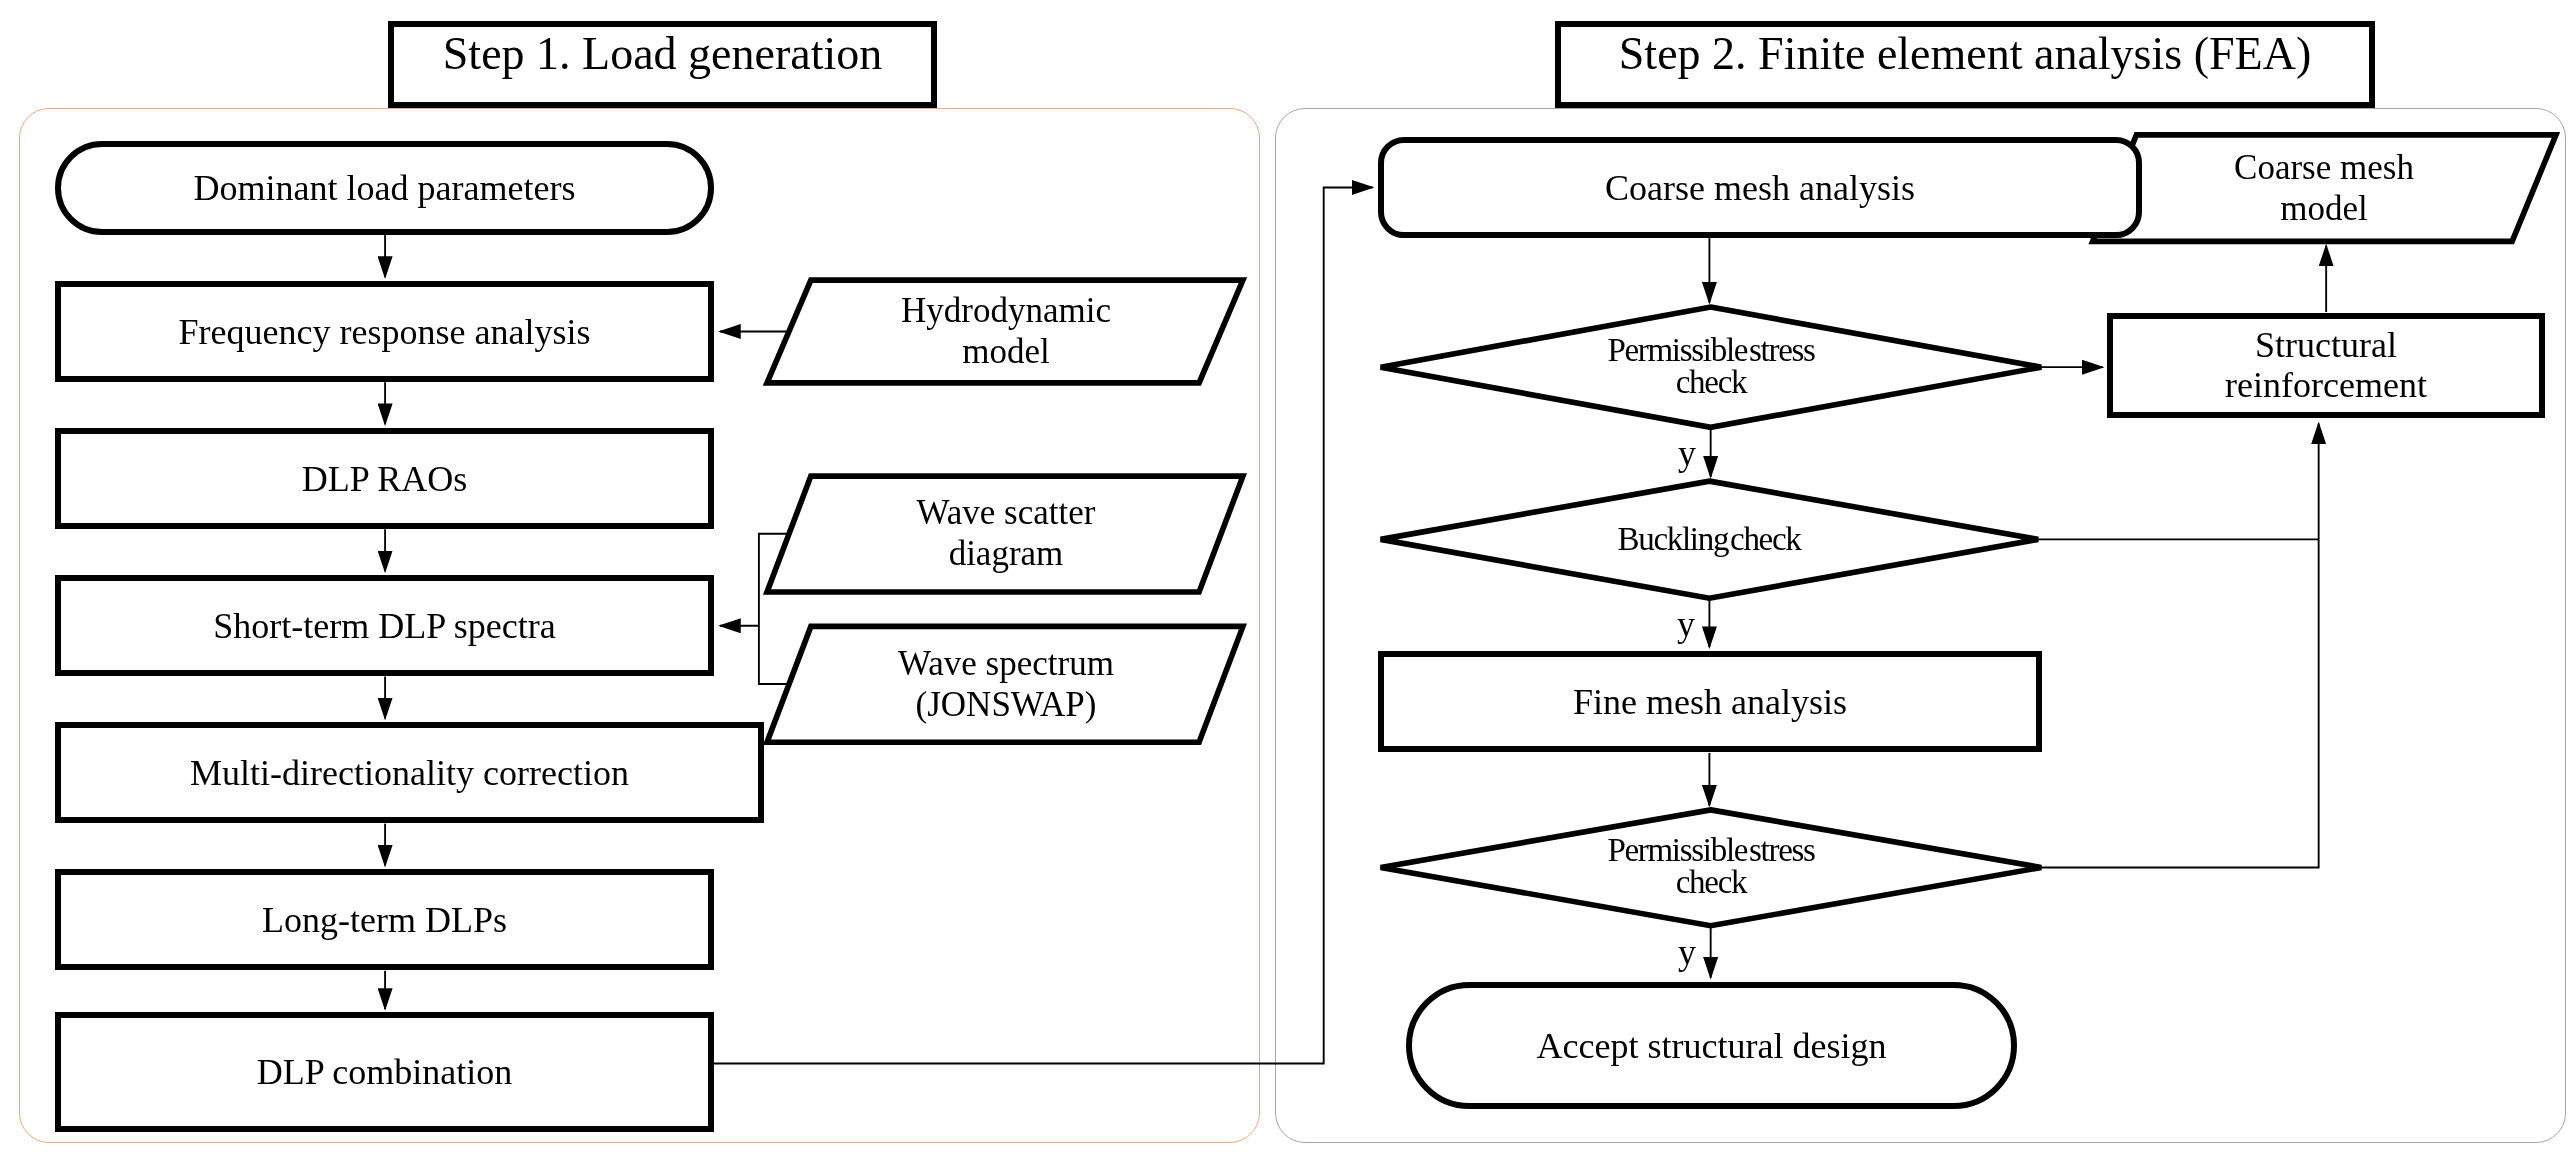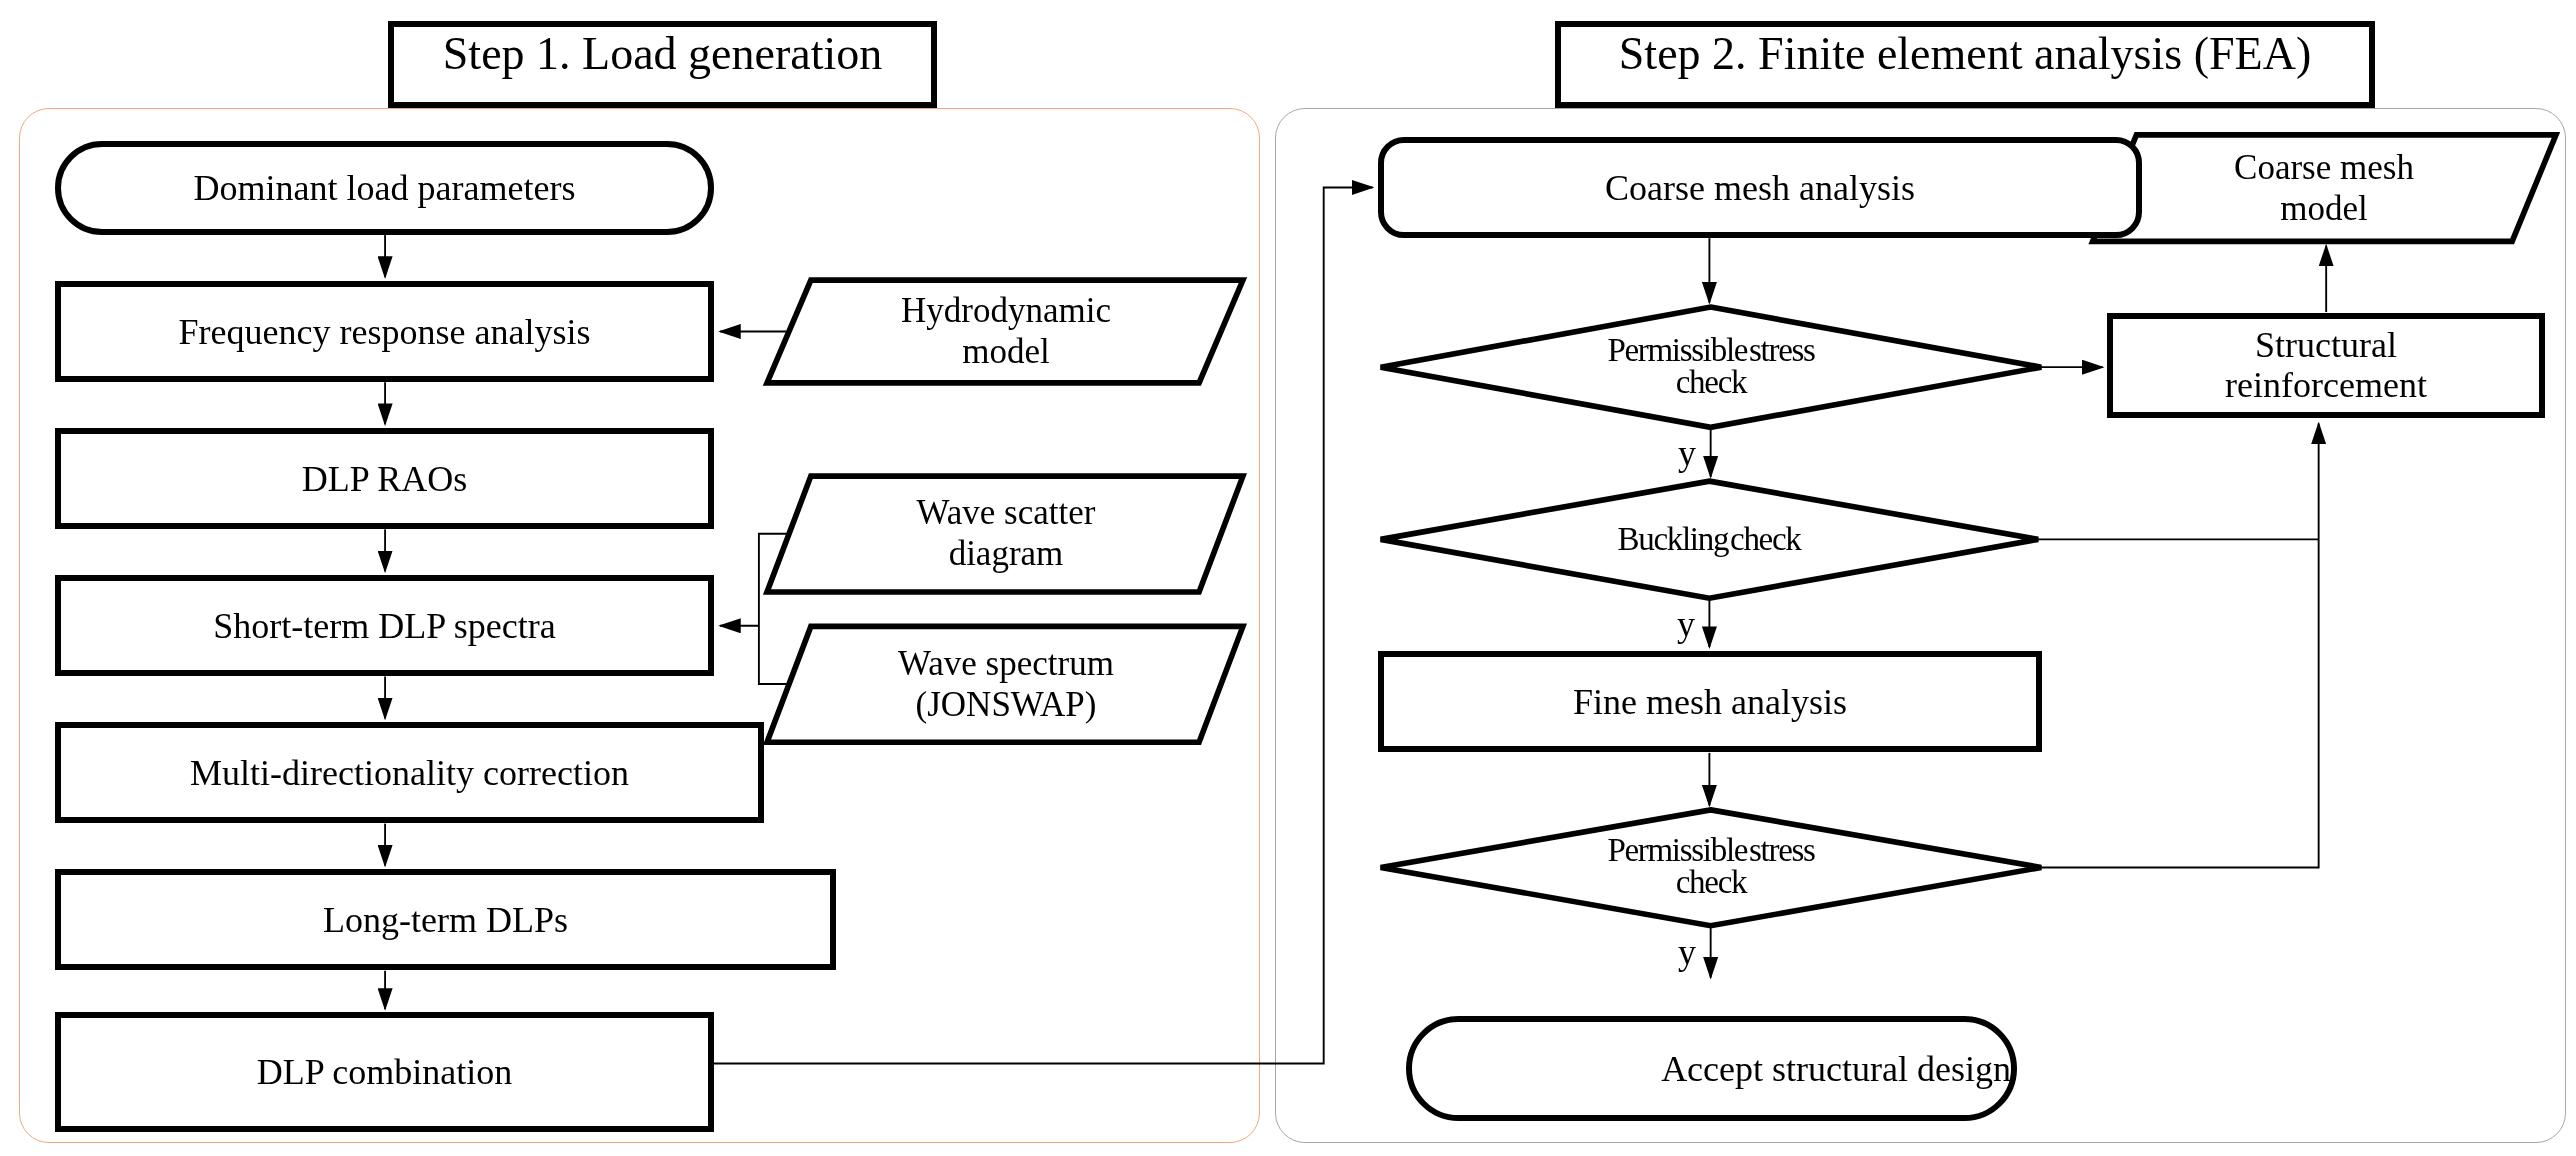--- a/index.html
+++ b/index.html
@@ -120,38 +120,38 @@
   </div>
   <div class="node" style="left:55px;top:428px;width:659px;height:101px;">
     <span>DLP RAOs</span>
   </div>
   <div class="node" style="left:55px;top:575px;width:659px;height:101px;text-align:right;">
     <span>Short-term DLP spectra</span>
   </div>
   <div class="node" style="left:55px;top:722px;width:709px;height:101px;">
     <span>Multi-directionality correction</span>
   </div>
-  <div class="node" style="left:55px;top:869px;width:781px;height:101px;">
+  <div class="node" style="left:55px;top:869px;width:659px;height:101px;">
     <span>Long-term DLPs</span>
   </div>
   <div class="node" style="left:55px;top:1012px;width:659px;height:120px;">
     <span>DLP combination</span>
   </div>
 
   <div class="node" style="left:1378px;top:137px;width:764px;height:101px;border-radius:26px;">
     <span>Coarse mesh analysis</span>
   </div>
   <div class="node" style="left:2107px;top:313px;width:438px;height:105px;line-height:1.1;">
     <span style="white-space:pre-line;">Structural
 reinforcement</span>
   </div>
   <div class="node" style="left:1378px;top:651px;width:664px;height:101px;">
     <span>Fine mesh analysis</span>
   </div>
-  <div class="node terminator" style="left:1406px;top:1016px;width:611px;height:105px;justify-content:flex-end;">
+  <div class="node terminator" style="left:1406px;top:982px;width:611px;height:127px;">
     <span>Accept structural design</span>
   </div>
 
   <div class="lbl" style="left:1006px;top:331px;">Hydrodynamic
 model</div>
   <div class="lbl" style="left:1006px;top:533px;">Wave scatter
 diagram</div>
   <div class="lbl" style="left:1006px;top:684px;">Wave spectrum
 (JONSWAP)</div>
   <div class="lbl" style="left:2324px;top:188px;">Coarse mesh

